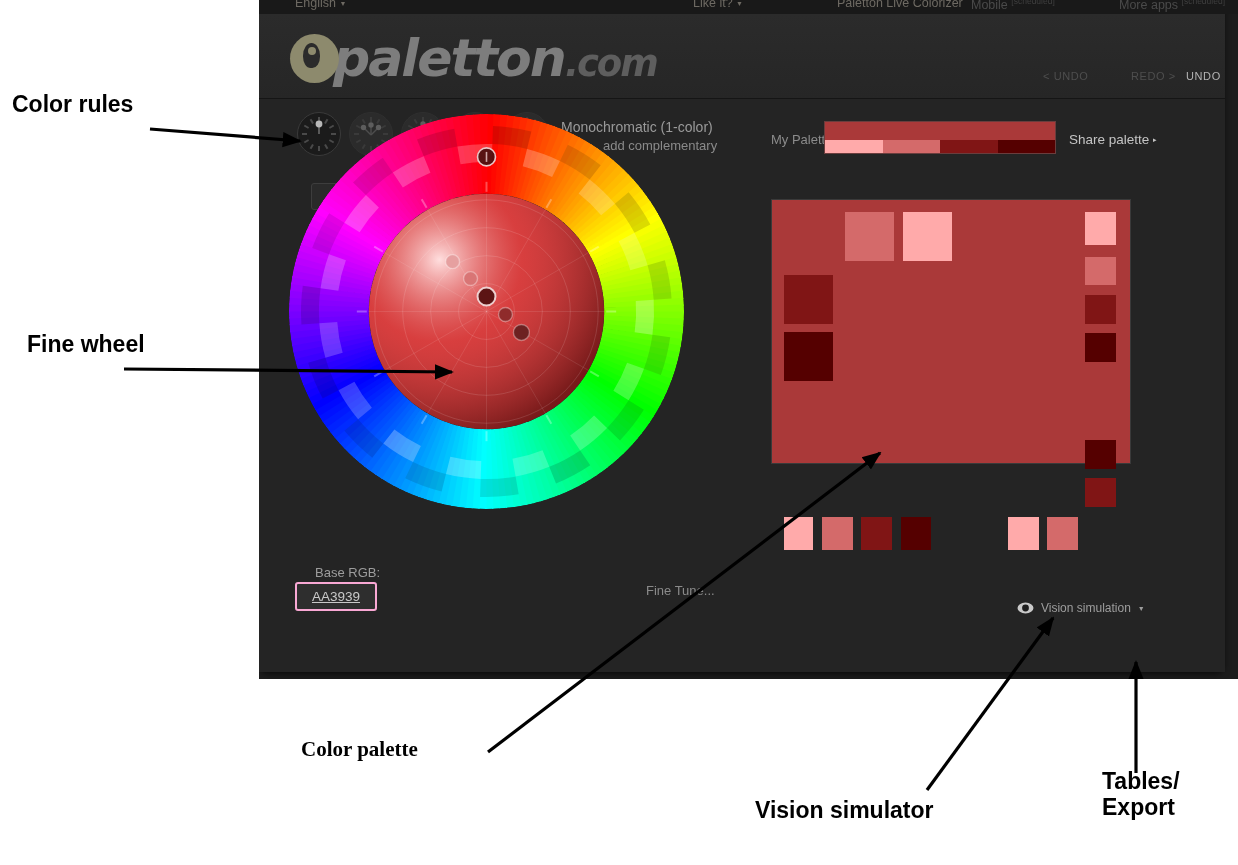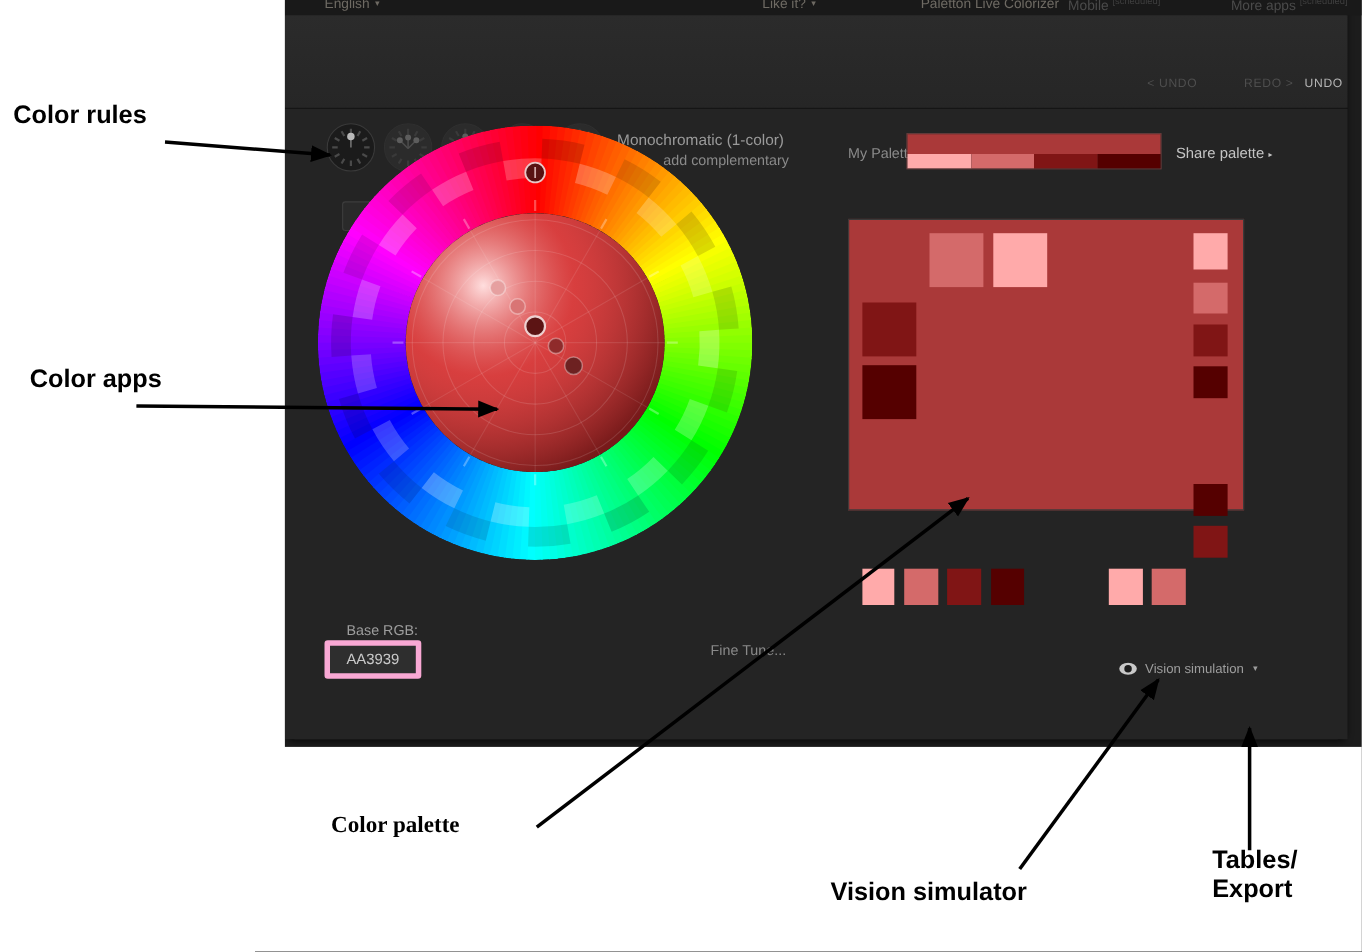--- a/index.html
+++ b/index.html
@@ -142,22 +142,22 @@
   }
 
   
   #wheel-wrap{position:absolute;left:5px;top:5px;width:470px;height:560px;}
   #wheel{position:absolute;left:8px;top:10px;width:395px;height:395px;}
 
   
   #base-rgb-label{position:absolute;left:23px;top:466px;color:#9d9d9d;font-size:13px;margin-left:16px;}
   #base-rgb-val{
     position:absolute;left:19px;top:483px;width:78px;padding:5px 0;
-    text-align:center;border:5px solid #f9a8d4;border-radius:3px;
-    background:#2e2e2e;color:#c9c9c9;font-size:13.5px;cursor:text;
+    text-align:center;border:2px solid #f9a8d4;border-radius:3px;
+    background:#2e2e2e;color:#c9c9c9;font-size:13.5px;cursor:text;text-decoration:underline;
   }
   #fine-tune{
     position:absolute;left:370px;top:484px;color:#8a8a8a;font-size:13px;cursor:pointer;
   }
 
   
   #mypal-label{position:absolute;left:22px;top:33px;color:#8b8b8b;font-size:13px;}
   #mypal-bar{
     position:absolute;left:75px;top:22px;width:232px;height:33px;
     border:1px solid #6a3d3d;box-sizing:border-box;
@@ -192,20 +192,24 @@
 
   <div id="topbar">
     <span class="tb" style="left:36px;"><span>English</span> <span class="caret">▼</span></span>
     <span class="tb" style="left:434px;"><span>Like it?</span> <span class="caret">▼</span></span>
     <span class="tb" style="left:578px;">Paletton Live Colorizer</span>
     <span class="tb dim" style="left:712px;"><span>Mobile</span> <span class="sup">[scheduled]</span></span>
     <span class="tb dim" style="left:860px;"><span>More apps</span> <span class="sup">[scheduled]</span></span>
   </div>
 
   <div id="header">
+    <div id="logo">
+      <div class="mark"></div>
+      <div class="wordmark"><span>paletton</span><span class="dom">.com</span></div>
+    </div>
     <span class="hdr-links muted" style="left:784px;">&lt; UNDO</span>
     <span class="hdr-links muted" style="left:849px;margin-left:23px;">REDO &gt;</span>
     <span class="hdr-links" style="left:927px;">UNDO</span>
 
   </div>
 
   <div id="body-area">
 
     <div id="left-panel">
 
@@ -700,18 +704,18 @@
     </marker>
   </defs>
   <line x1="150" y1="129" x2="300" y2="141" stroke="#000" stroke-width="3.2" marker-end="url(#ah)"></line>
   <line x1="124" y1="369" x2="452" y2="372" stroke="#000" stroke-width="3.2" marker-end="url(#ah)"></line>
   <line x1="488" y1="752" x2="880" y2="453" stroke="#000" stroke-width="3.2" marker-end="url(#ah)"></line>
   <line x1="927" y1="790" x2="1053" y2="618" stroke="#000" stroke-width="3.2" marker-end="url(#ah)"></line>
   <line x1="1136" y1="773" x2="1136" y2="662" stroke="#000" stroke-width="3.2" marker-end="url(#ah)"></line>
 </svg>
 <div id="anno-labels">
     <div class="anno-label" style="left: 12px; top: 92px; font-size: 23px;">Color rules</div>
-    <div class="anno-label" style="left: 27px; top: 332px; font-size: 23px;">Color apps</div>
+    <div class="anno-label" style="left: 27px; top: 332px; font-size: 23px;">Fine wheel</div>
     <div class="anno-label" style="left: 301px; top: 738px; font-size: 21px; font-family: Liberation Serif, serif;">Color palette</div>
     <div class="anno-label" style="left: 755px; top: 798px; font-size: 23px;">Vision simulator</div>
     <div class="anno-label" style="left: 1102px; top: 769px; font-size: 23px;">Tables/
 Export</div>
   </div>
 
 </body></html>

